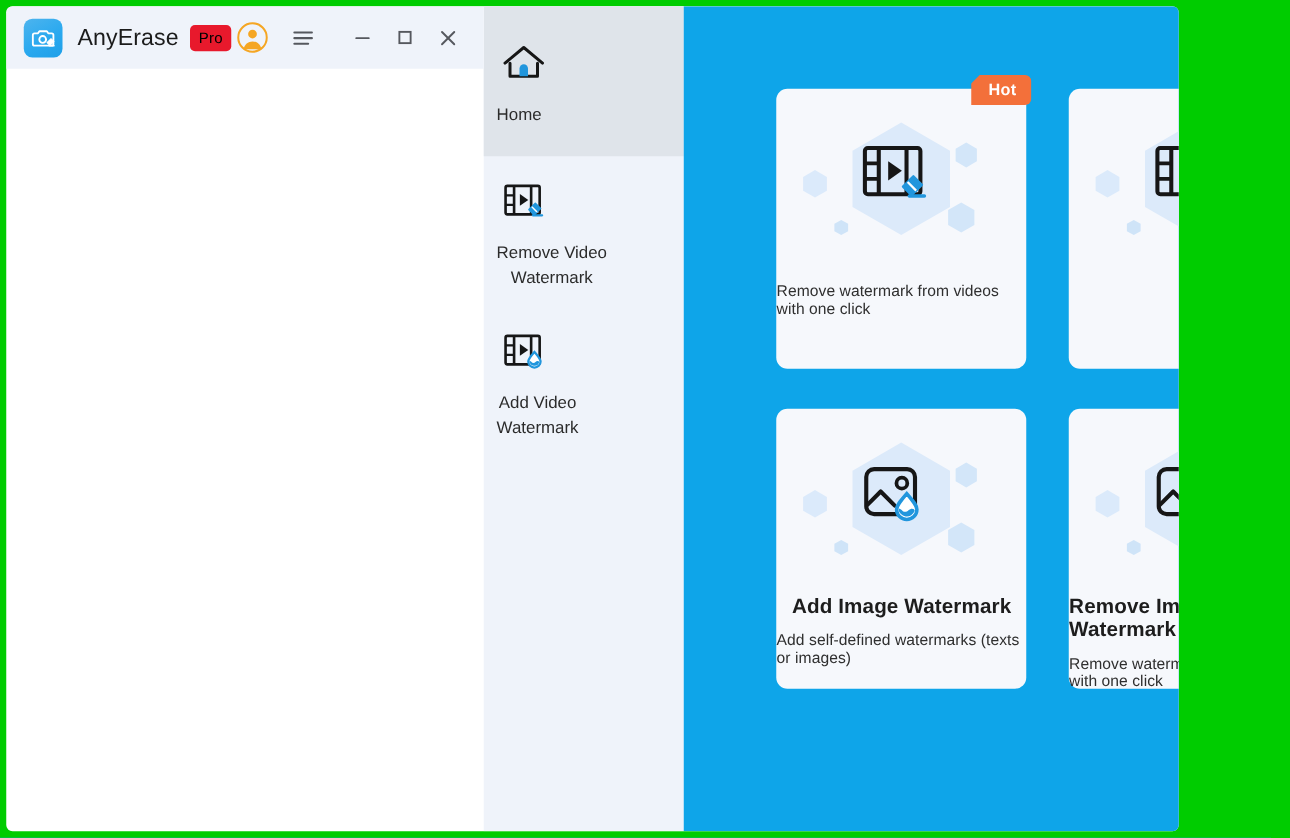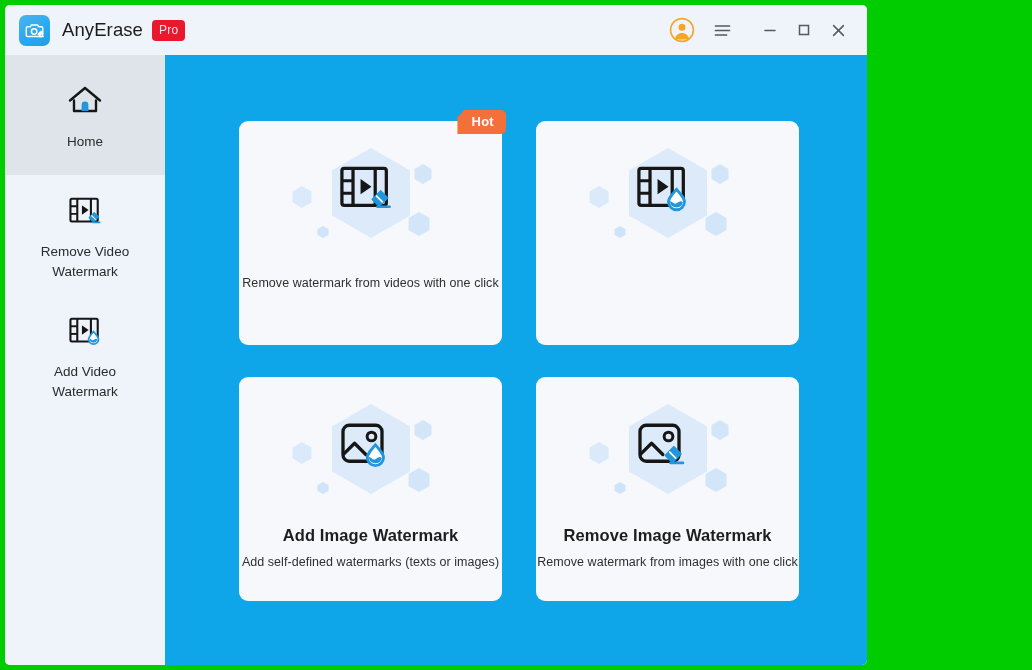--- a/index.html
+++ b/index.html
@@ -10,27 +10,27 @@
     overflow: hidden;
     background: #00cc00;
     font-family: "Liberation Sans", "DejaVu Sans", sans-serif;
   }
 
   
   #app-window {
     position: absolute;
     left: 5px;
     top: 5px;
-    width: 862px;
+    width: 938px;
     height: 660px;
     background: #ffffff;
     border-radius: 5px;
     overflow: hidden;
     display: flex;
-    flex-direction: column;
+    flex-direction: row;
   }
 
   
   #titlebar {
     height: 50px;
     flex: 0 0 50px;
     background: #eff3fa;
     display: flex;
     align-items: center;
     padding: 0 12px 0 14px;
@@ -52,21 +52,21 @@
     font-size: 18.5px;
     color: #1b1b1b;
     margin-left: 12px;
     letter-spacing: .1px;
     white-space: nowrap;
   }
 
   #pro-badge {
     margin-left: 9px;
     background: #e8192c;
-    color: #e5e5e5;
+    color: #000000;
     font-size: 12px;
     line-height: 1;
     padding: 4px 7px 5px;
     border-radius: 4px;
     letter-spacing: .2px;
   }
 
   #titlebar-right {
     margin-left: auto;
     display: flex;
@@ -96,21 +96,21 @@
     background: #eff3fa;
     display: flex;
     flex-direction: column;
     padding-top: 0px;
   }
 
   .nav-item {
     height: 120px;
     display: flex;
     flex-direction: column;
-    align-items: center;
+    align-items: flex-start;
     justify-content: center;
     gap: 9px;
     padding: 0 10px;
   }
   .nav-item.active { background: #dfe4ea; }
 
   .nav-icon {
     height: 44px;
     display: flex;
     align-items: center;

